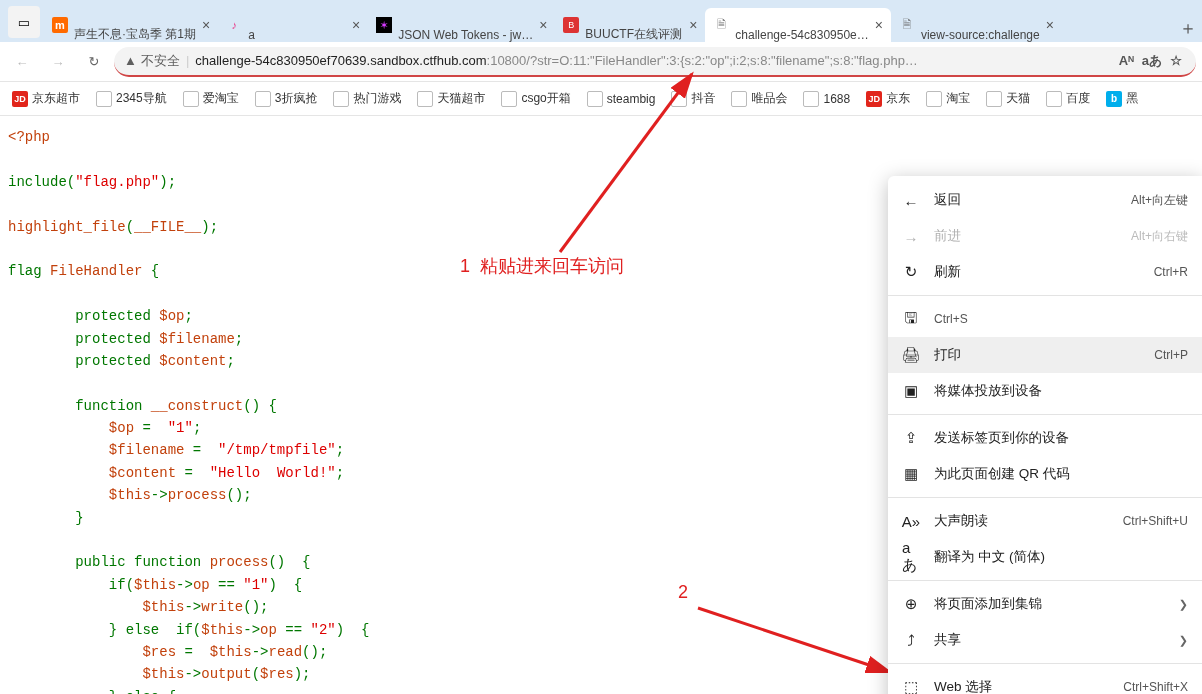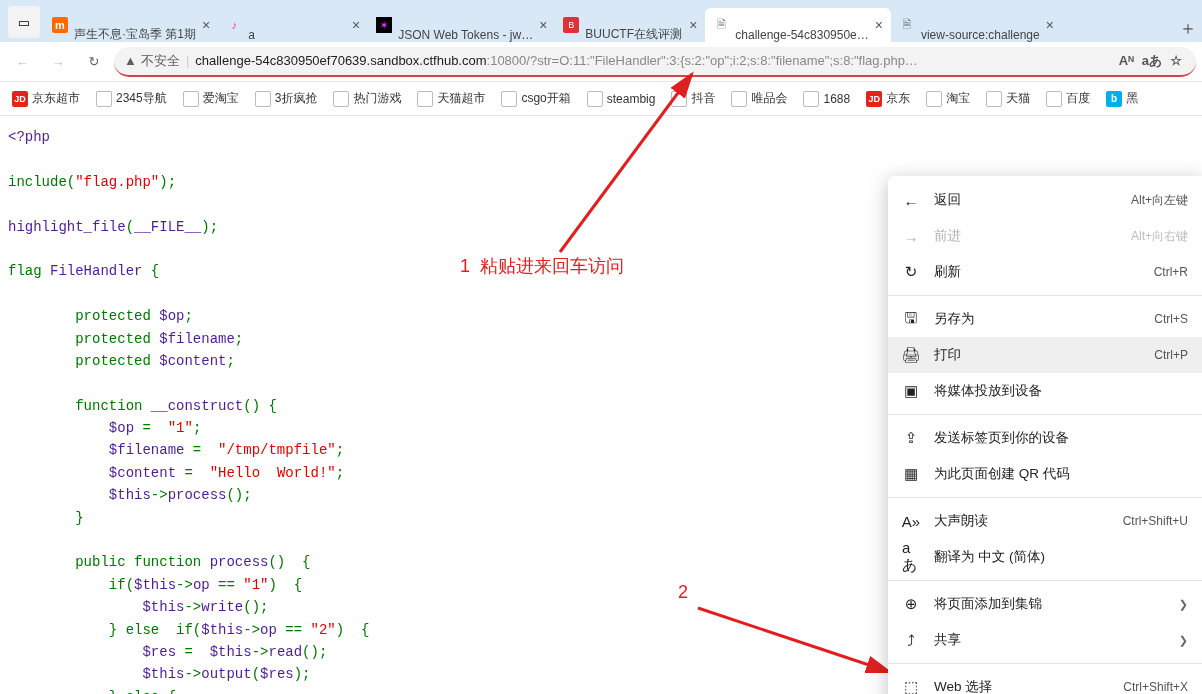--- a/index.html
+++ b/index.html
@@ -35,21 +35,21 @@
 
 .bm-bar { height: 34px; background: #fff; border-bottom: 1px solid #e5e5e5; display: flex; align-items: center; padding: 0 6px; gap: 4px; overflow: hidden; }
 .bm { display: flex; align-items: center; gap: 4px; padding: 4px 6px; font-size: 12px; color: #333; white-space: nowrap; }
 .bm-icon { width: 16px; height: 16px; border: 1px solid #bbb; border-radius: 2px; display: inline-flex; align-items: center; justify-content: center; }
 .jd-icon { background: #e1251b; color: #fff; font-size: 9px; font-weight: bold; border: none; border-radius: 2px; }
 .bili-icon { background: #00aeec; color: #fff; font-size: 10px; font-weight: bold; border: none; border-radius: 2px; }
 
 
 .page { padding: 10px 8px; font-family: Consolas, "Courier New", monospace; font-size: 14px; line-height: 1.6; white-space: pre; color: #000; }
 .kw-green { color: #007700; }
-.kw-blue { color: #4c1d95; }
+.kw-blue { color: #c2410c; }
 .kw-red { color: #DD0000; }
 
 
 .annot1 { position: absolute; left: 460px; top: 254px; color: #e02020; font-size: 18px; font-family: "Microsoft YaHei", sans-serif; }
 .annot2 { position: absolute; left: 678px; top: 582px; color: #e02020; font-size: 18px; font-family: "Microsoft YaHei", sans-serif; }
 .arrow { position: absolute; pointer-events: none; }
 
 
 .ctx-menu { position: absolute; right: 0; top: 176px; width: 314px; background: #fff; box-shadow: 0 4px 20px rgba(0,0,0,.25); border-radius: 6px 0 0 6px; padding: 6px 0; font-size: 13.5px; color: #222; }
 .ctx-item { display: flex; align-items: center; height: 36px; padding: 0 14px; gap: 14px; }
@@ -266,21 +266,20 @@
       <span class="ctx-accel">Alt+向右键</span>
     </div>
     <div class="ctx-item">
       <span class="ctx-ico">↻</span>
       <span class="ctx-label">刷新</span>
       <span class="ctx-accel">Ctrl+R</span>
     </div>
     <div class="ctx-sep"></div>
     <div class="ctx-item">
       <span class="ctx-ico">🖫</span>
-      <span class="ctx-label">另存为</span>
       <span class="ctx-accel">Ctrl+S</span>
     </div>
     <div class="ctx-item hover">
       <span class="ctx-ico">🖨</span>
       <span class="ctx-label">打印</span>
       <span class="ctx-accel">Ctrl+P</span>
     </div>
     <div class="ctx-item">
       <span class="ctx-ico">▣</span>
       <span class="ctx-label">将媒体投放到设备</span>

